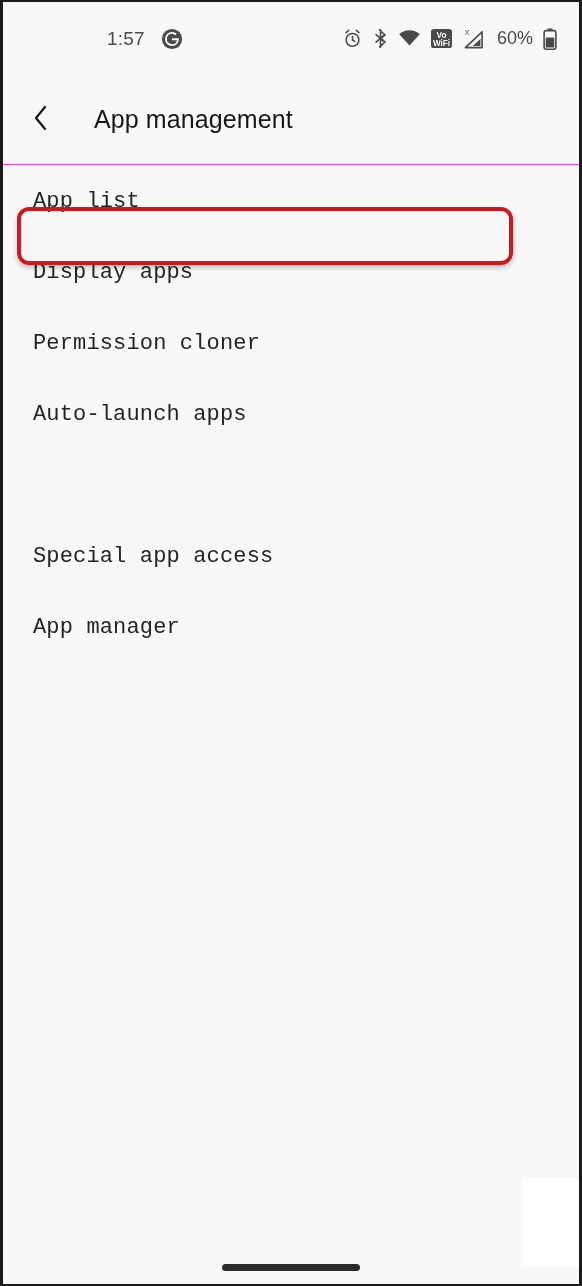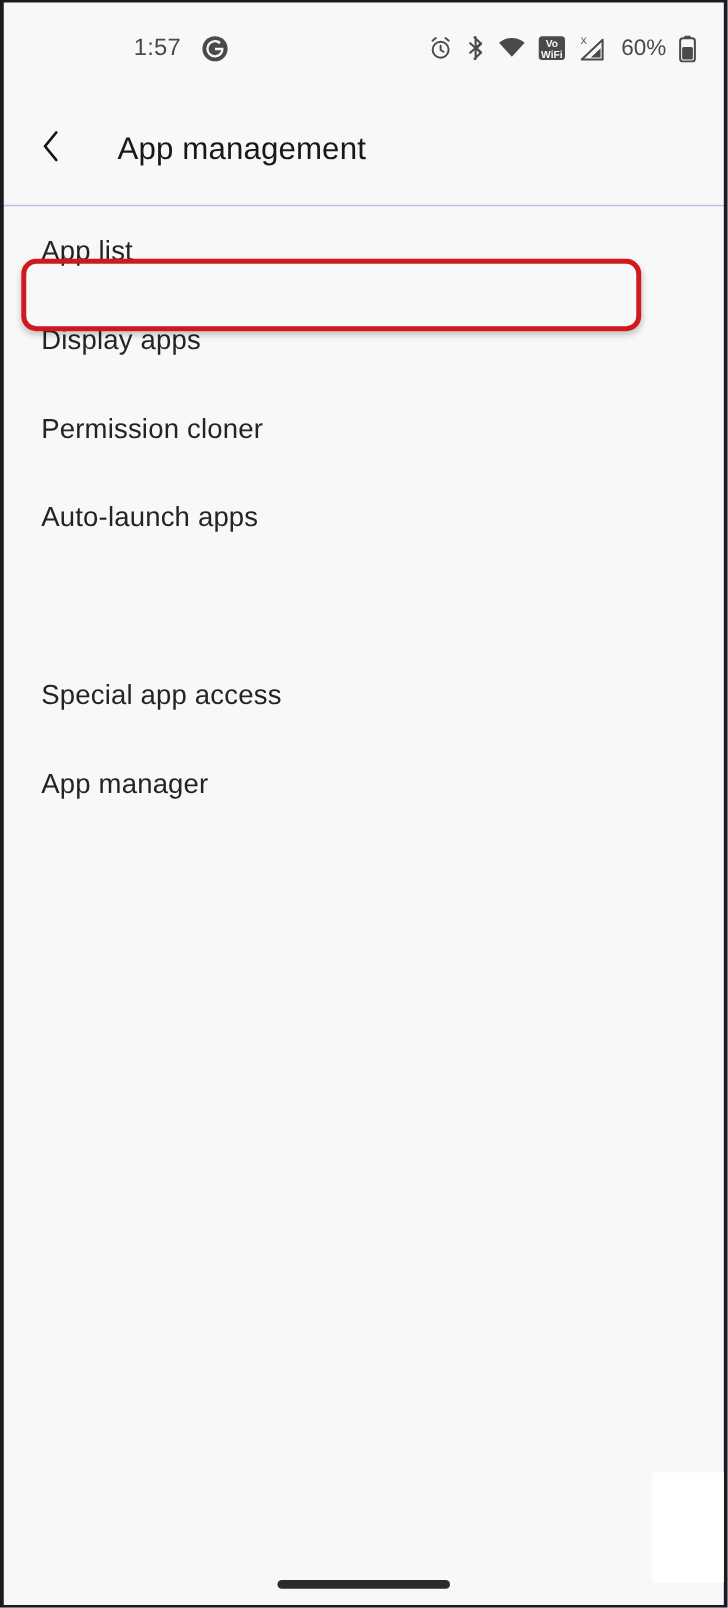--- a/index.html
+++ b/index.html
@@ -13,21 +13,21 @@
     overflow: hidden;
     font-family: "Liberation Sans", sans-serif;
     -webkit-font-smoothing: antialiased;
   }
 
   
   #phone {
     position: relative;
     width: 582px;
     height: 1286px;
-    background: #c4b5fd;
+    background: #d946ef;
     box-sizing: border-box;
     border-left: 3px solid #1b1b1b;
     border-right: 3px solid #1b1b1b;
     border-top: 2px solid #1b1b1b;
     border-bottom: 2px solid #1b1b1b;
     overflow: hidden;
   }
 
   
   #status-bar {
@@ -104,20 +104,21 @@
   .list-item {
     position: absolute;
     left: 0;
     width: 100%;
     height: 54px;
     display: flex;
     align-items: center;
     padding-left: 30px;
     box-sizing: border-box;
     cursor: pointer;
+    font-family: Liberation Mono, monospace;
   }
   .list-item .label {
     font-size: 22px;
     color: #242424;
     letter-spacing: .15px;
     font-weight: 400;
   }
 
   
   #highlight-box {

